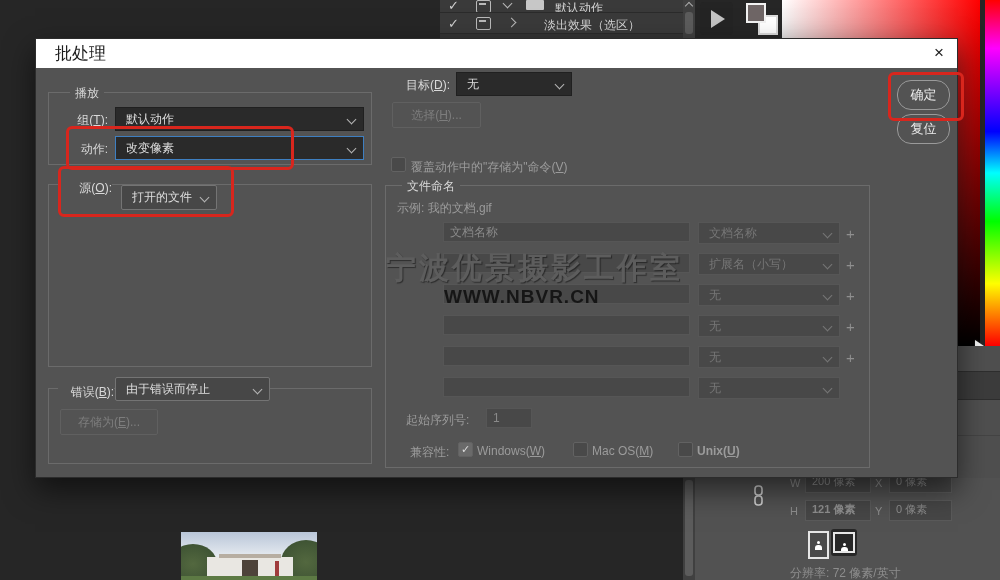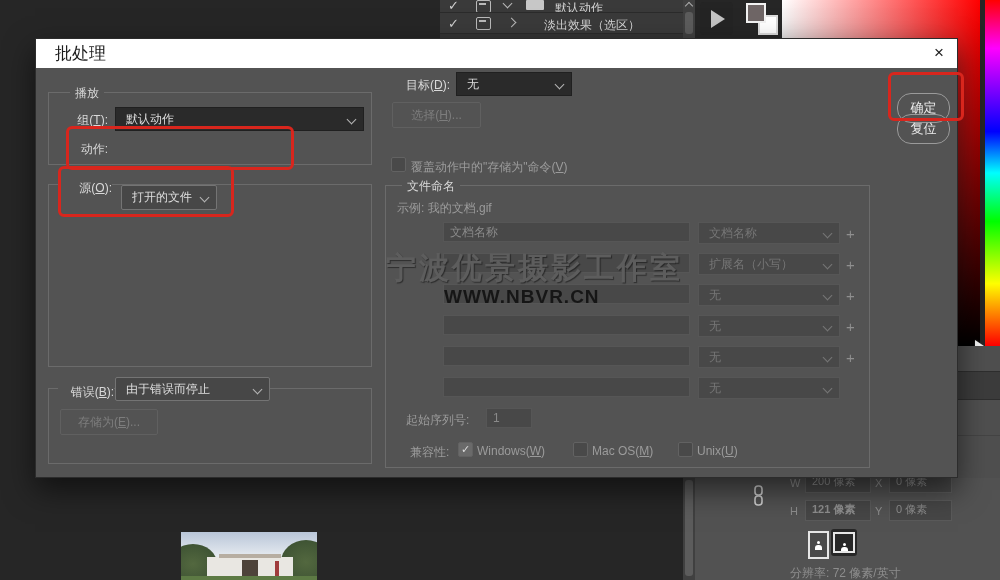--- a/index.html
+++ b/index.html
@@ -197,20 +197,24 @@
     <div class="gbox" style="left:48px;top:92px;width:322px;height:71px;"></div>
     <span class="legend" style="left:70px;top:85px;">播放</span>
 
     <span class="lab" style="left:58px;top:112px;width:50px;"><span>组(</span><u>T</u><span>):</span></span>
     <div class="dd dd-dark" style="left:115px;top:107px;width:247px;height:22px;pointer-events:auto;">
       <span class="val">默认动作</span>
         <span class="dchev"></span>
     </div>
 
     <span class="lab" style="left:58px;top:141px;width:50px;">动作:</span>
+    <div class="dd dd-dark focus" style="left:115px;top:136px;width:247px;height:22px;pointer-events:auto;">
+      <span class="val">改变像素</span>
+        <span class="dchev"></span>
+    </div>
 
     <div class="gbox" style="left:48px;top:184px;width:322px;height:181px;"></div>
     <span class="lab" style="left:58px;top:178px;width:50px;background:#535353;padding:2px 0 3px 4px;"><span>源(</span><u>O</u><span>):</span></span>
     <div class="dd dd-btn" style="left:121px;top:173px;width:94px;height:23px;pointer-events:auto;margin-top:12px;">
       <span class="val">打开的文件</span>
         <span class="dchev"></span>
     </div>
 
     <div class="gbox" style="left:48px;top:388px;width:322px;height:74px;"></div>
     <span class="lab" style="left:58px;top:382px;width:52px;background:#535353;padding:2px 0 3px 4px;"><span>错误(</span><u>B</u><span>):</span></span>
@@ -281,23 +285,23 @@
 
     <span class="cblab dim" style="left:406px;top:412px;">起始序列号:</span>
     <input class="inp" style="left: 486px; top: 408px; width: 46px; height: 20px; pointer-events: auto;" value="1">
 
     <span class="cblab mid" style="left:410px;top:444px;">兼容性:</span>
     <span class="cb on" style="left:458px;top:442px;pointer-events:auto;">✓</span>
     <span class="cblab mid" style="left:477px;top:444px;"><span>Windows(</span><u>W</u><span>)</span></span>
     <span class="cb" style="left:573px;top:442px;pointer-events:auto;"></span>
     <span class="cblab mid" style="left:592px;top:444px;"><span>Mac OS(</span><u>M</u><span>)</span></span>
     <span class="cb" style="left:678px;top:442px;pointer-events:auto;"></span>
-    <span class="cblab mid" style="left:697px;top:444px;"><span>Unix(</span><u>U</u><span>)</span></span>
-
-    <div class="pill" style="left:897px;top:93px;pointer-events:auto;font-family:Liberation Serif, serif;">确定</div>
+    <span class="cblab mid" style="left:697px;top:444px;font-weight:bold;"><span>Unix(</span><u>U</u><span>)</span></span>
+
+    <div class="pill" style="left:897px;top:80px;pointer-events:auto;font-family:Liberation Serif, serif;">确定</div>
     <div class="pill" style="left:897px;top:114px;pointer-events:auto;">复位</div>
   </div>
 
   <span class="wm1">宁波优景摄影工作室</span>
   <span class="wm2">WWW.NBVR.CN</span>
 
   <div class="redbox" style="left:66px;top:126px;width:222px;height:38px;"></div>
   <div class="redbox" style="left:58px;top:166px;width:170px;height:45px;"></div>
   <div class="redbox" style="left:888px;top:72px;width:70px;height:43px;"></div>
 

